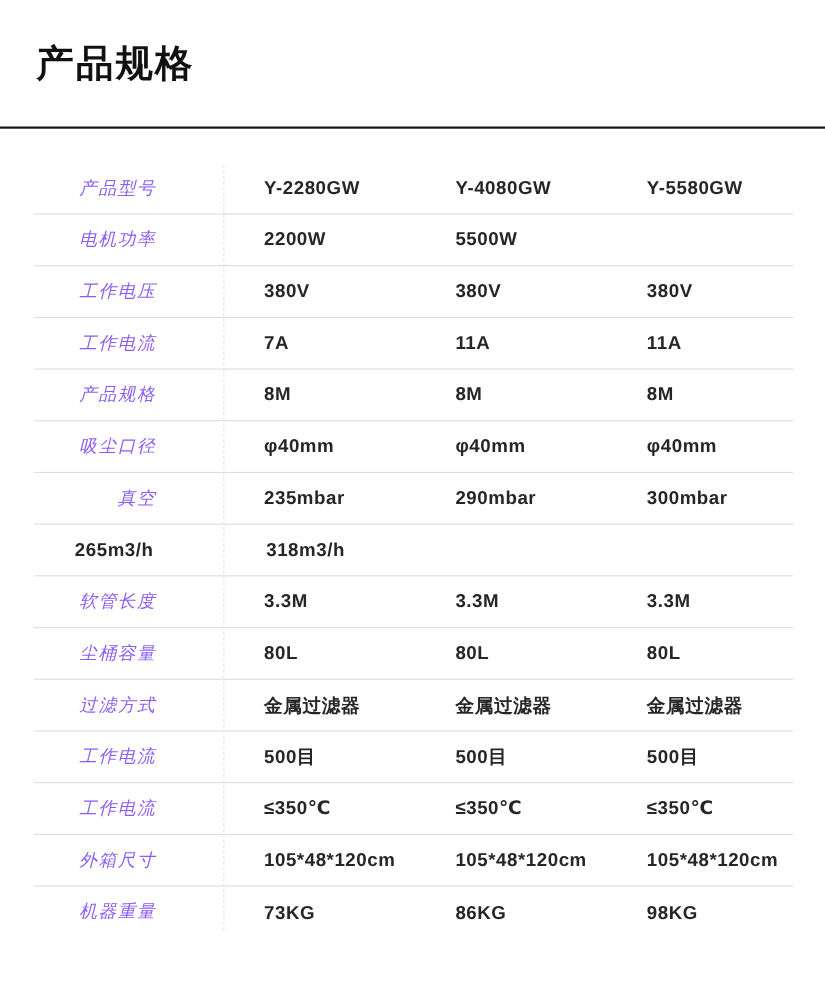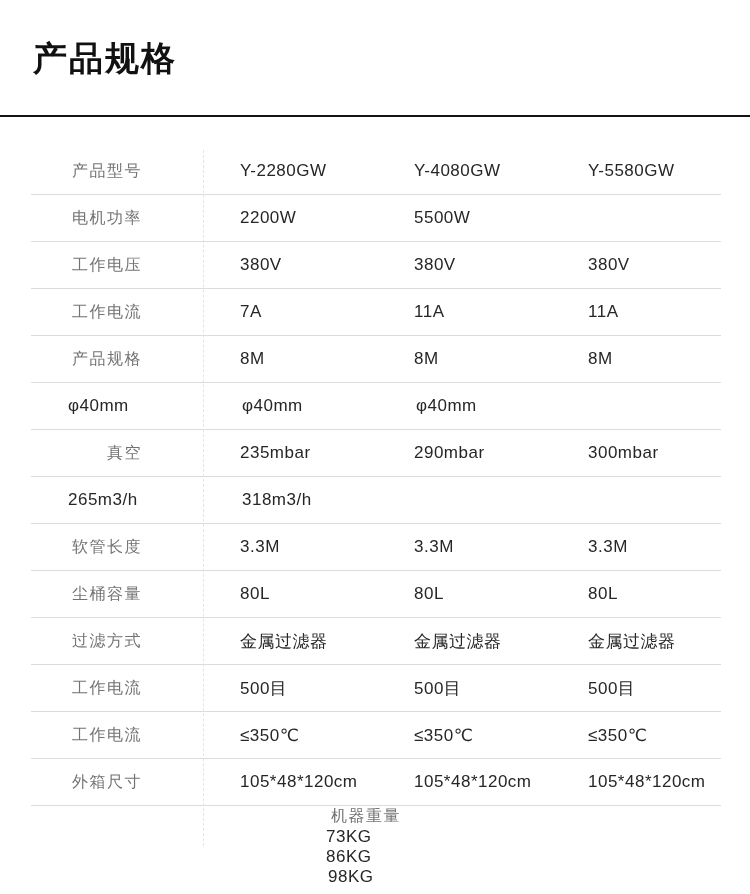--- a/index.html
+++ b/index.html
@@ -52,42 +52,43 @@
   }
   .row {
     display: flex;
     align-items: center;
     height: 46px;
     border-bottom: 1px solid #dcdcdc;
   }
   .row:last-child {
     border-bottom: none;
     height: 47px;
-    flex-direction: column;
   }
   .cell {
     box-sizing: border-box;
     white-space: nowrap;
     overflow: visible;
   }
   .cell.label {
     width: 172px;
     padding-right: 61px;
     text-align: right;
     font-size: 16px;
     letter-spacing: 1.5px;
-    color: #737373;
+    color: #8b5cf6;
+    font-style: italic;
   }
   .cell.val {
     width: 174px;
     padding-left: 37px;
     text-align: left;
     font-size: 17px;
     letter-spacing: 0.5px;
     color: #262626;
+    font-weight: bold;
   }
   .cell.val.c3 {
     width: 170px;
   }
 </style>
 </head>
 <body>
 
 <div class="page">
 
@@ -125,20 +126,21 @@
     </div>
 
     <div class="row">
       <div class="cell label">产品规格</div>
       <div class="cell val c1">8M</div>
       <div class="cell val c2">8M</div>
       <div class="cell val c3">8M</div>
     </div>
 
     <div class="row">
+      <div class="cell label">吸尘口径</div>
       <div class="cell val c1">φ40mm</div>
       <div class="cell val c2">φ40mm</div>
       <div class="cell val c3">φ40mm</div>
     </div>
 
     <div class="row">
       <div class="cell label">真空</div>
       <div class="cell val c1">235mbar</div>
       <div class="cell val c2">290mbar</div>
       <div class="cell val c3">300mbar</div>

